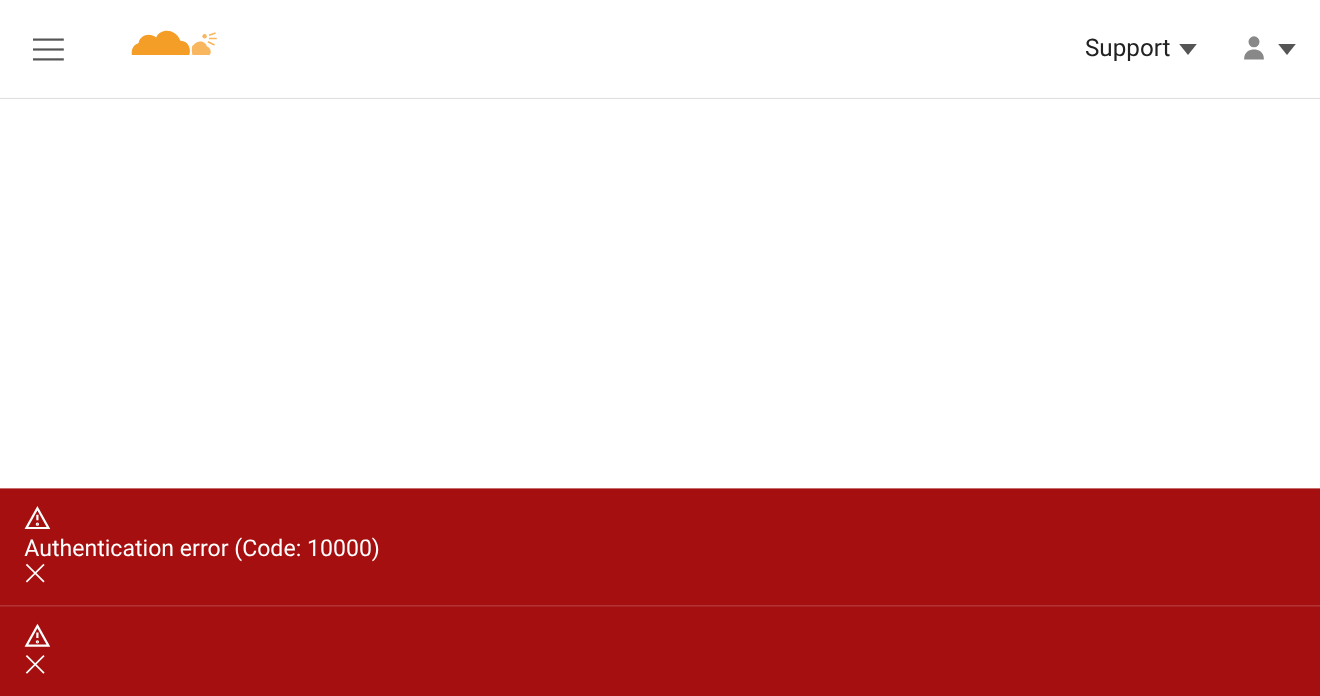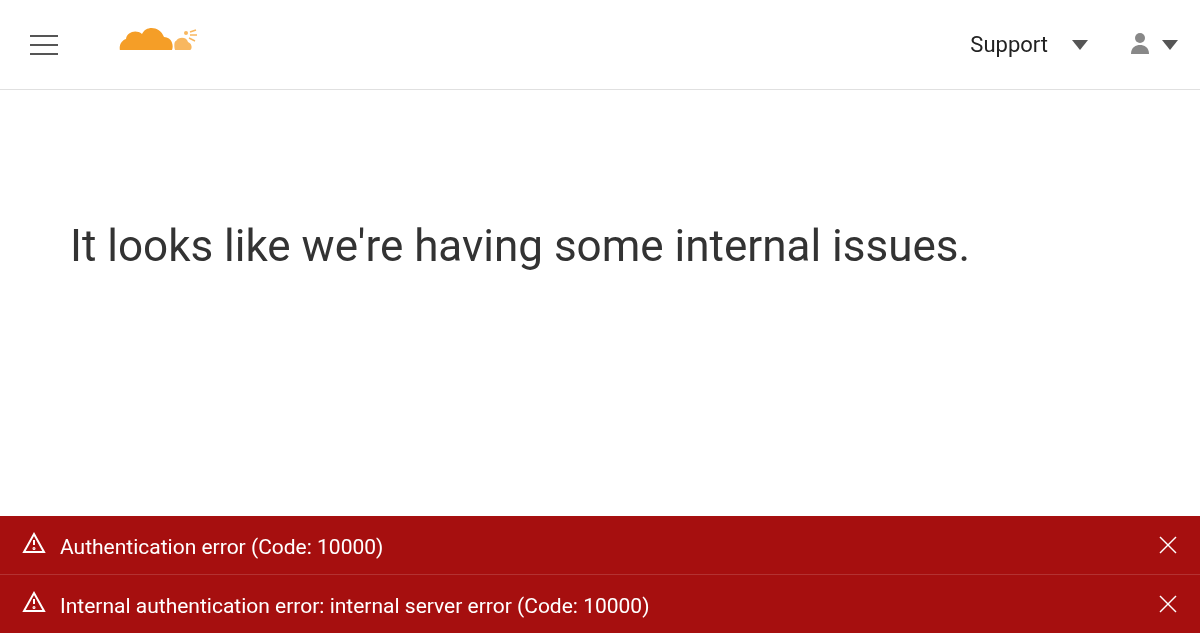--- a/index.html
+++ b/index.html
@@ -36,21 +36,21 @@
     }
     .logo {
       margin-left: 50px;
     }
     .header-spacer {
       flex: 1;
     }
     .support-dropdown {
       display: flex;
       align-items: center;
-      gap: 24px;
+      gap: 8px;
       cursor: pointer;
       font-size: 22px;
       color: #222;
     }
     .triangle-down {
       width: 0;
       height: 0;
       border-left: 8px solid transparent;
       border-right: 8px solid transparent;
       border-top: 10px solid #555;
@@ -97,23 +97,24 @@
     .alerts {
       position: absolute;
       bottom: 0;
       left: 0;
       right: 0;
     }
     .alert {
       background: #a60f0f;
       color: #fff;
       display: flex;
-      align-items: flex-end;
+      align-items: flex-start;
       padding: 15px 22px;
       border-bottom: 1px solid rgba(255,255,255,0.15);
+      flex-direction: column;
     }
     .alert:last-child {
       border-bottom: none;
     }
     .alert-icon {
       margin-right: 14px;
       flex-shrink: 0;
     }
     .alert-text {
       flex: 1;
@@ -154,21 +155,20 @@
       <svg width="24" height="24" viewBox="0 0 24 24">
         <circle cx="12" cy="7" r="5"></circle>
         <path d="M 3 23 C 3 16 8 14 12 14 C 16 14 21 16 21 23 Z"></path>
       </svg>
     </span>
     <div class="triangle-down"></div>
   </div>
 </div>
 
 <div class="main-content">
-  <h1 class="heading">It looks like we're having some internal issues.</h1>
 </div>
 
 <div class="alerts">
   <div class="alert">
     <span class="alert-icon">
       <svg width="24" height="24" viewBox="0 0 24 24" fill="none" stroke="#fff" stroke-width="2">
         <path d="M 12 3 L 22 21 L 2 21 Z"></path>
         <line x1="12" y1="9" x2="12" y2="14"></line>
         <circle cx="12" cy="17.5" r="0.5" fill="#fff"></circle>
       </svg>
@@ -182,21 +182,20 @@
     </span>
   </div>
   <div class="alert">
     <span class="alert-icon">
       <svg width="24" height="24" viewBox="0 0 24 24" fill="none" stroke="#fff" stroke-width="2">
         <path d="M 12 3 L 22 21 L 2 21 Z"></path>
         <line x1="12" y1="9" x2="12" y2="14"></line>
         <circle cx="12" cy="17.5" r="0.5" fill="#fff"></circle>
       </svg>
     </span>
-    <span class="alert-text">Internal authentication error: internal server error (Code: 10000)</span>
     <span class="alert-close">
       <svg width="20" height="20" viewBox="0 0 20 20" stroke="#fff" stroke-width="1.5">
         <line x1="2" y1="2" x2="18" y2="18"></line>
         <line x1="18" y1="2" x2="2" y2="18"></line>
       </svg>
     </span>
   </div>
 </div>
 
 </body></html>

